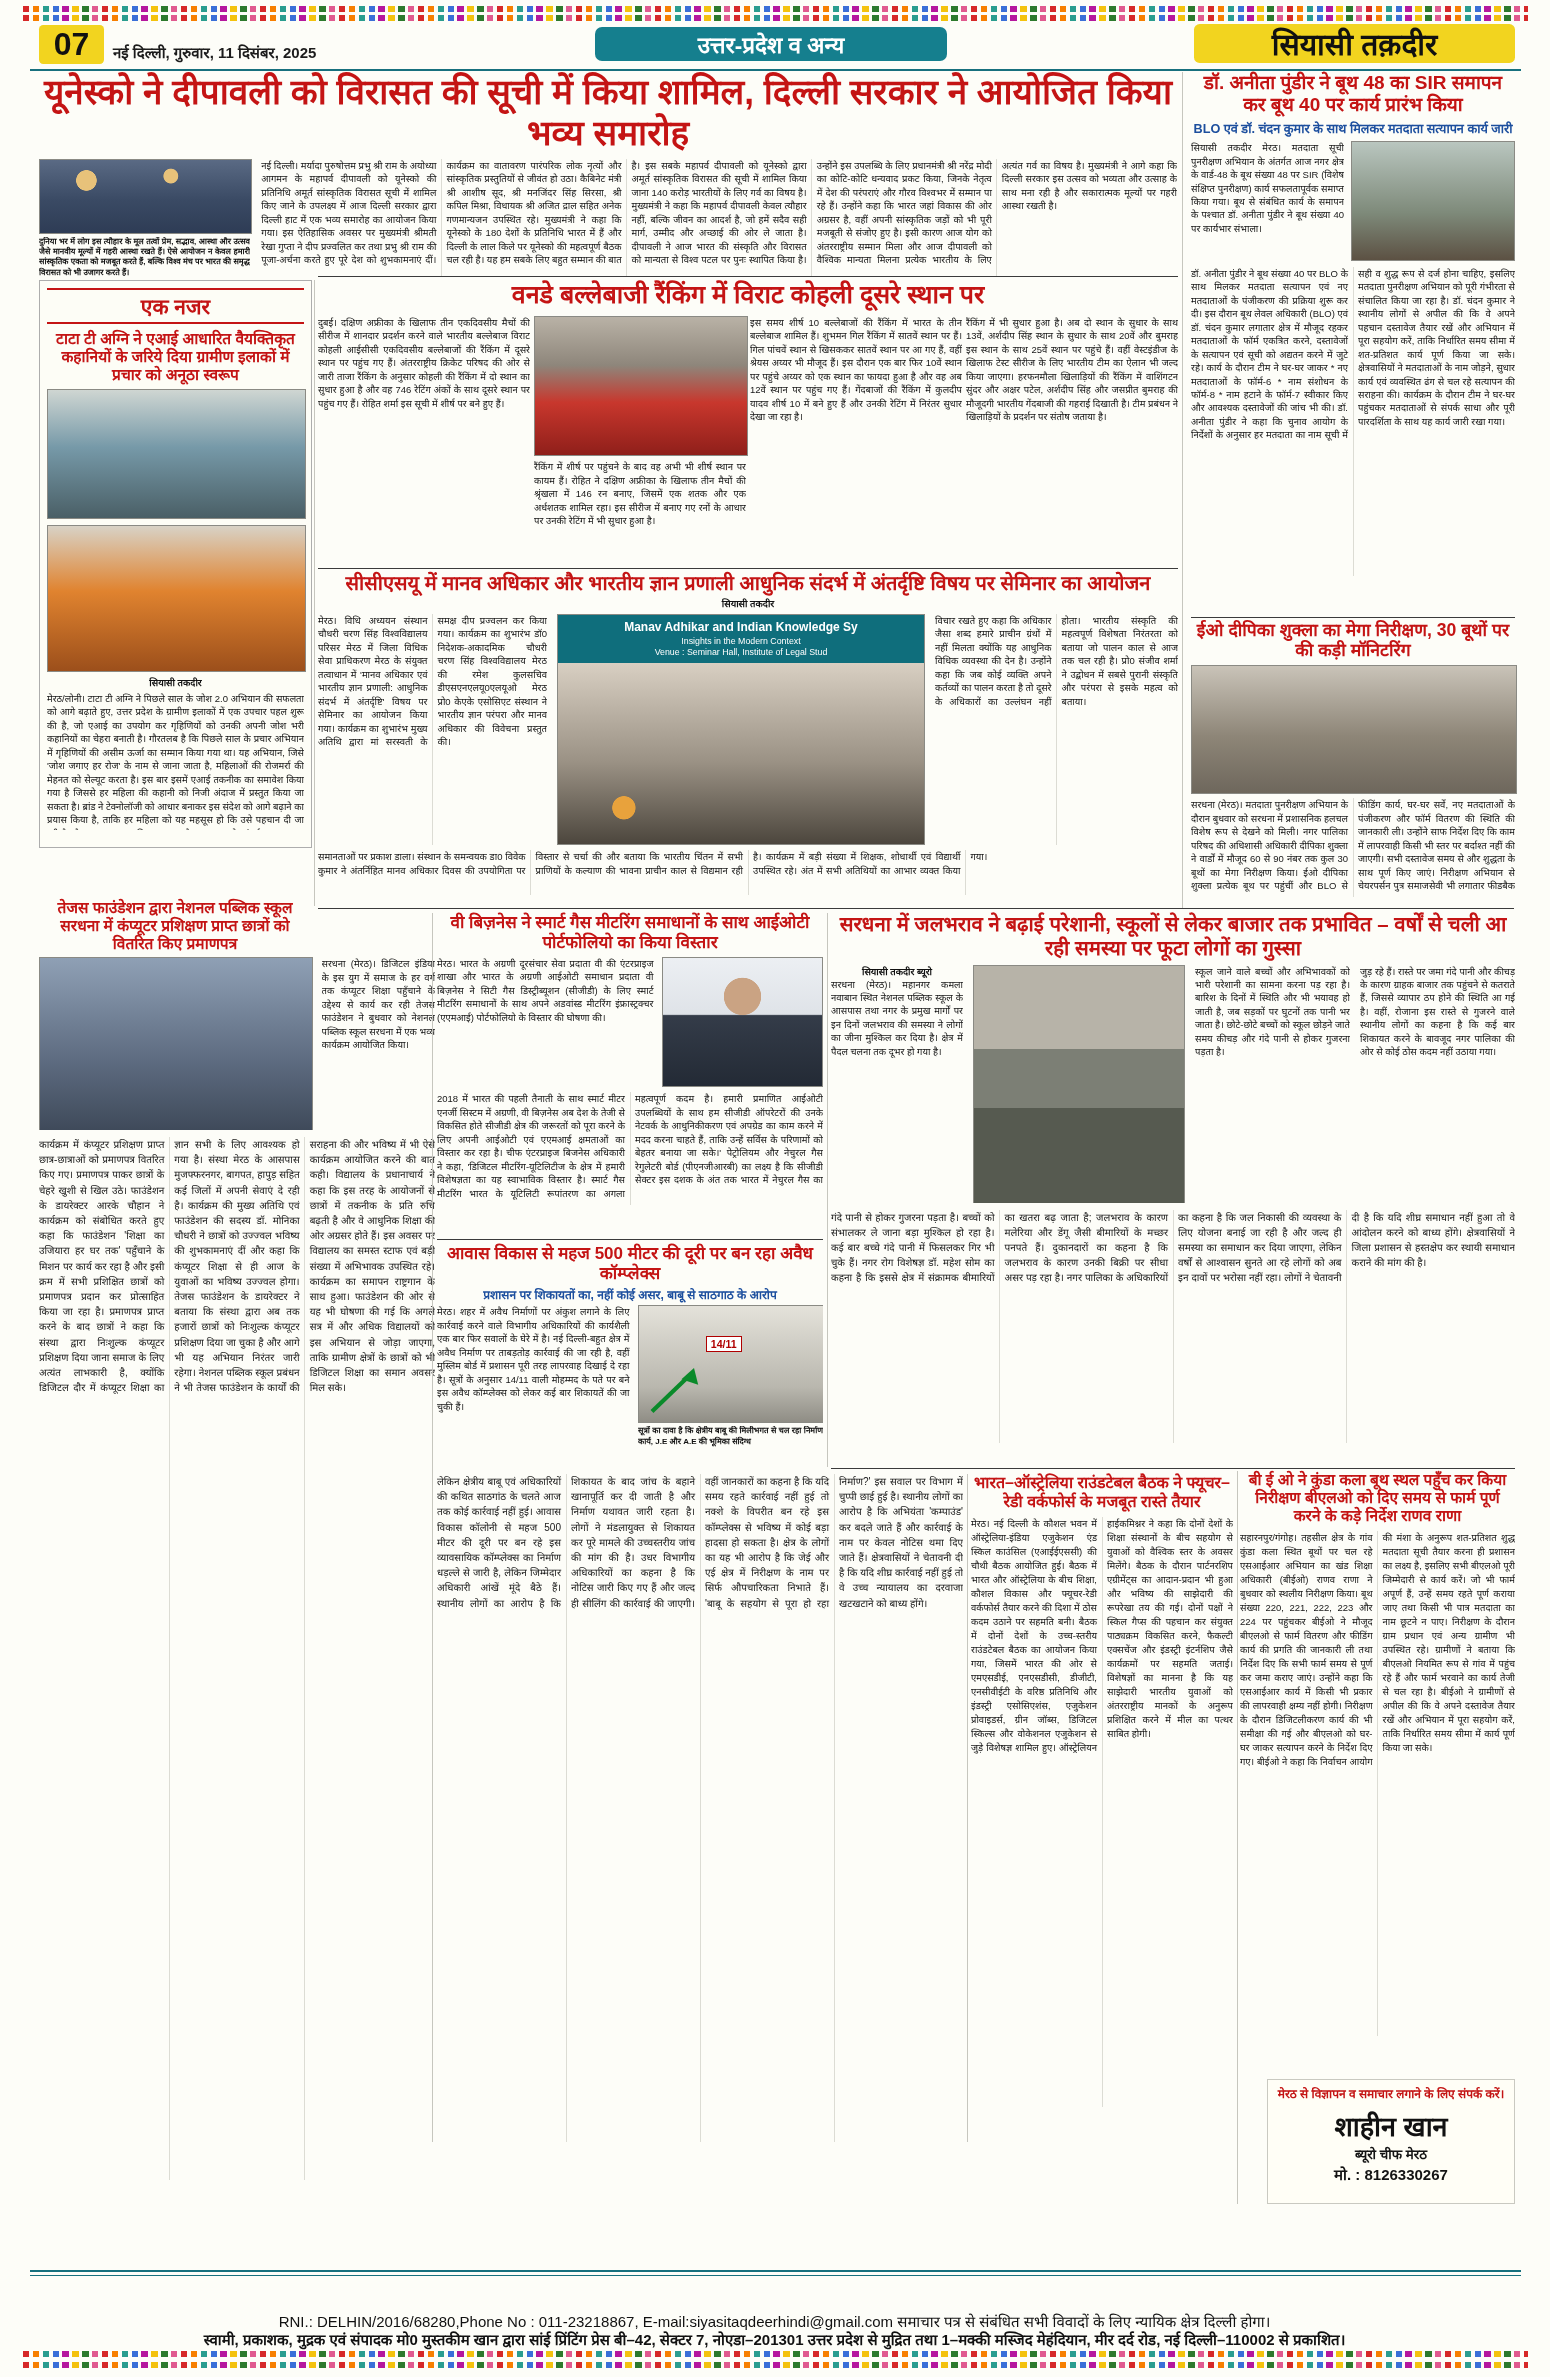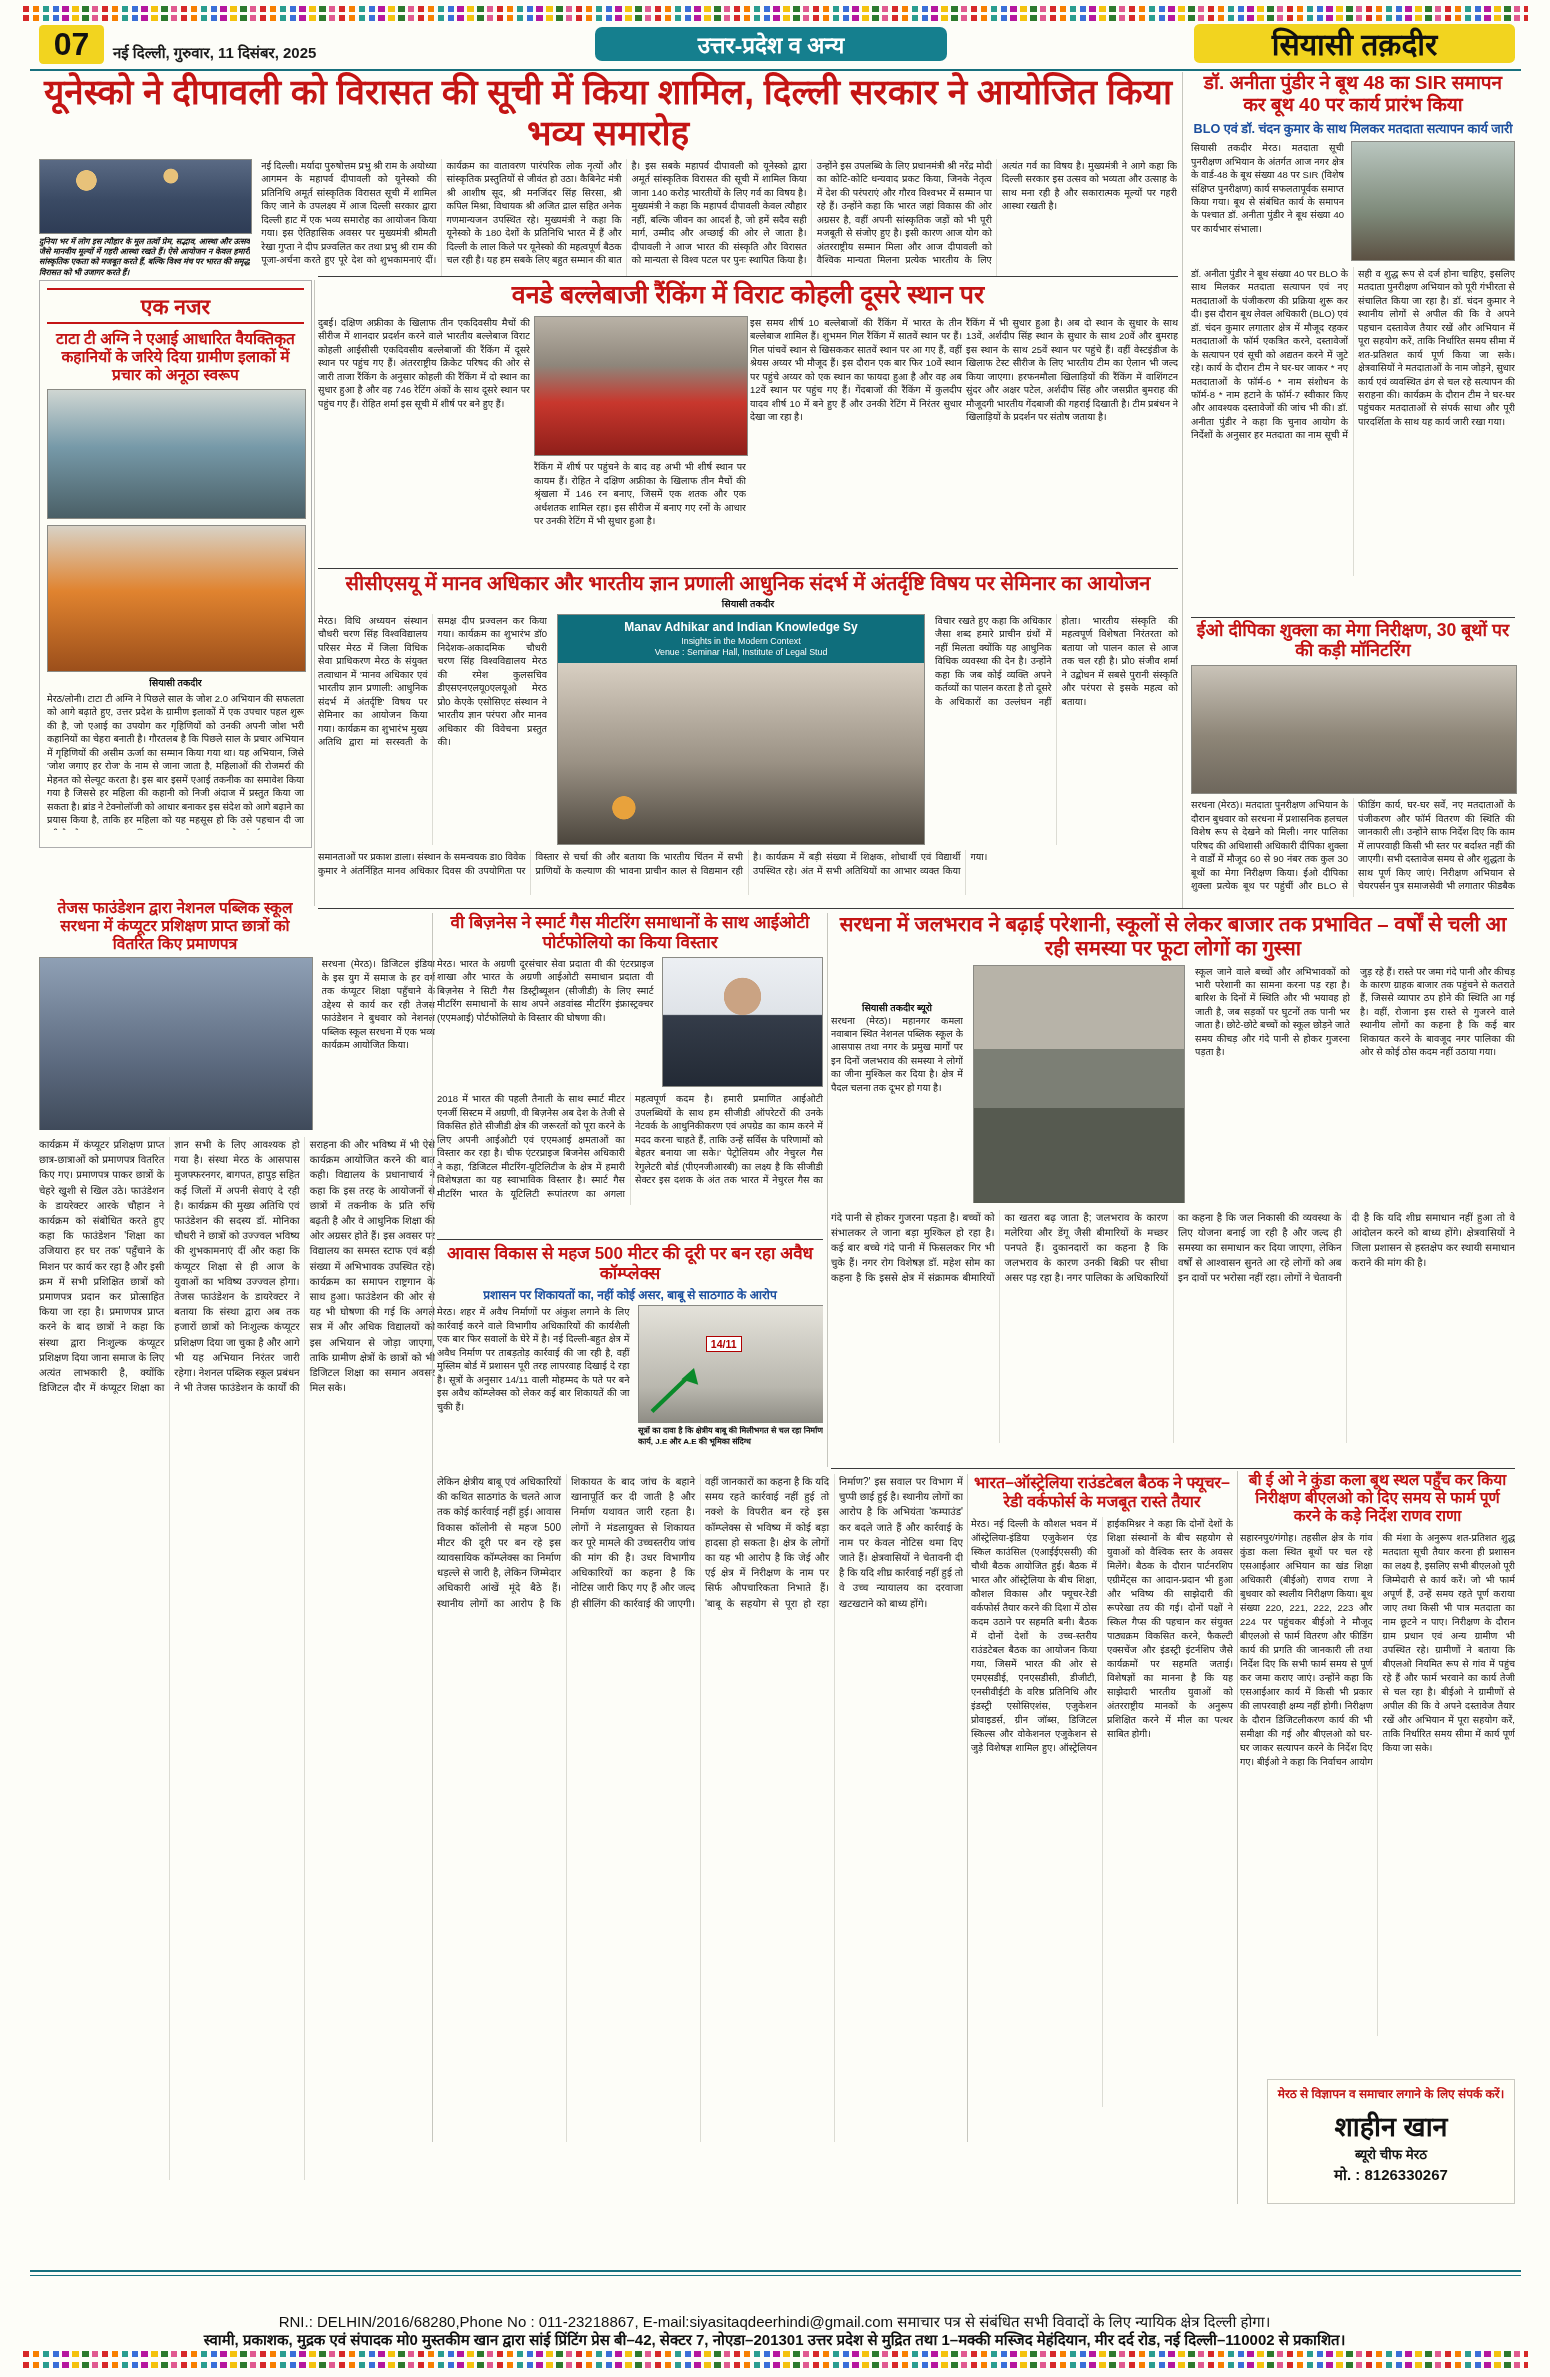--- a/index.html
+++ b/index.html
@@ -9,21 +9,21 @@
     background:repeating-linear-gradient(90deg,#d62828 0 6.3px,transparent 6.3px 10px,#f77f00 10px 16px,transparent 16px 20px,#2a9d8f 20px 26px,transparent 26px 30px,#3a6fd8 30px 36px,transparent 36px 39px,#b5179e 39px 46px,transparent 46px 49px,#f4c20d 49px 56px,transparent 56px 59px,#2d7a2d 59px 66px,transparent 66px 69px,#e05a8f 69px 75px,transparent 75px 79px);}
   .abs{position:absolute;}
   .hl{color:#c41414;font-weight:800;line-height:1.16;text-align:center;}
   .b{font-size:9.5px;line-height:1.42;text-align:justify;color:#161616;}
   .clip{overflow:hidden;}
   .cols2{column-count:2;column-gap:10px;column-rule:0.7px solid #dcdcd4;}
   .cols3{column-count:3;column-gap:10px;column-rule:0.7px solid #dcdcd4;}
   .cols4{column-count:4;column-gap:10px;column-rule:0.7px solid #dcdcd4;}
   .cols5{column-count:5;column-gap:10px;column-rule:0.7px solid #dcdcd4;}
   .ph{position:relative;border:0.7px solid #8a8a84;background:#9aa0a8;overflow:hidden;}
-  .byline{text-align:center;font-weight:700;font-size:9.5px;color:#111;margin-top:36px;}
+  .byline{text-align:center;font-weight:700;font-size:9.5px;color:#111;}
   .vline{position:absolute;width:0.7px;background:#c6c6be;}
   .hline{position:absolute;height:1.4px;background:#3b3b3b;}
   
   .numbox{position:absolute;left:39px;top:25px;width:65px;height:39px;background:#f2d41f;border-radius:4.2px;
           display:flex;align-items:center;justify-content:center;font-size:32px;font-weight:800;color:#111;}
   .dateline{position:absolute;left:113px;top:42px;font-size:15px;font-weight:700;color:#1c1c1c;}
   .sectionpill{position:absolute;left:595px;top:27px;width:352px;height:34px;background:#157f8e;border-radius:7px;
           display:flex;align-items:center;justify-content:center;font-size:22.5px;font-weight:800;color:#ffffff;}
   .masthead{position:absolute;left:1194px;top:24px;width:321px;height:39px;background:#f2d41f;border-radius:5.6px;
           display:flex;align-items:center;justify-content:center;font-size:30px;font-weight:800;color:#111;}
@@ -75,21 +75,21 @@
 
   <div class="numbox">07</div>
   <div class="dateline">नई दिल्ली, गुरुवार, 11 दिसंबर, 2025</div>
   <div class="sectionpill">उत्तर-प्रदेश व अन्य</div>
   <div class="masthead">सियासी तक़दीर</div>
   <div class="hdr-rule"></div>
 
   <div class="abs" style="left:39px;top:72px;width:1138px;height:206px;">
     <div class="hl" style="font-size:35px;">यूनेस्को ने दीपावली को विरासत की सूची में किया शामिल, दिल्ली सरकार ने आयोजित किया भव्य समारोह</div>
     <div style="display:flex;gap:11.3px;margin-top:5.6px;height:118px;overflow:hidden;">
-      <div style="width:211px;flex:none;font-style:italic;">
+      <div style="width:211px;flex:none;">
         <div class="ph ph-main" style="width:211px;height:73px;"></div>
         <div class="caption clip" style="height:39px;">दुनिया भर में लोग इस त्यौहार के मूल तत्वों प्रेम, सद्भाव, आस्था और उत्सव जैसे मानवीय मूल्यों में गहरी आस्था रखते हैं। ऐसे आयोजन न केवल हमारी सांस्कृतिक एकता को मजबूत करते हैं, बल्कि विश्व मंच पर भारत की समृद्ध विरासत को भी उजागर करते हैं।</div>
       </div>
       <div class="b cols5 clip" style="flex:1;height:117px;">नई दिल्ली। मर्यादा पुरुषोत्तम प्रभु श्री राम के अयोध्या आगमन के महापर्व दीपावली को यूनेस्को की प्रतिनिधि अमूर्त सांस्कृतिक विरासत सूची में शामिल किए जाने के उपलक्ष्य में आज दिल्ली सरकार द्वारा दिल्ली हाट में एक भव्य समारोह का आयोजन किया गया। इस ऐतिहासिक अवसर पर मुख्यमंत्री श्रीमती रेखा गुप्ता ने दीप प्रज्वलित कर तथा प्रभु श्री राम की पूजा-अर्चना करते हुए पूरे देश को शुभकामनाएं दीं। कार्यक्रम का वातावरण पारंपरिक लोक नृत्यों और सांस्कृतिक प्रस्तुतियों से जीवंत हो उठा। कैबिनेट मंत्री श्री आशीष सूद, श्री मनजिंदर सिंह सिरसा, श्री कपिल मिश्रा, विधायक श्री अजित द्राल सहित अनेक गणमान्यजन उपस्थित रहे। मुख्यमंत्री ने कहा कि यूनेस्को के 180 देशों के प्रतिनिधि भारत में हैं और दिल्ली के लाल किले पर यूनेस्को की महत्वपूर्ण बैठक चल रही है। यह हम सबके लिए बहुत सम्मान की बात है। इस सबके महापर्व दीपावली को यूनेस्को द्वारा अमूर्त सांस्कृतिक विरासत की सूची में शामिल किया जाना 140 करोड़ भारतीयों के लिए गर्व का विषय है। मुख्यमंत्री ने कहा कि महापर्व दीपावली केवल त्यौहार नहीं, बल्कि जीवन का आदर्श है, जो हमें सदैव सही मार्ग, उम्मीद और अच्छाई की ओर ले जाता है। दीपावली ने आज भारत की संस्कृति और विरासत को मान्यता से विश्व पटल पर पुनः स्थापित किया है। उन्होंने इस उपलब्धि के लिए प्रधानमंत्री श्री नरेंद्र मोदी का कोटि-कोटि धन्यवाद प्रकट किया, जिनके नेतृत्व में देश की परंपराएं और गौरव विश्वभर में सम्मान पा रहे हैं। उन्होंने कहा कि भारत जहां विकास की ओर अग्रसर है, वहीं अपनी सांस्कृतिक जड़ों को भी पूरी मजबूती से संजोए हुए है। इसी कारण आज योग को अंतरराष्ट्रीय सम्मान मिला और आज दीपावली को वैश्विक मान्यता मिलना प्रत्येक भारतीय के लिए अत्यंत गर्व का विषय है। मुख्यमंत्री ने आगे कहा कि दिल्ली सरकार इस उत्सव को भव्यता और उत्साह के साथ मना रही है और सकारात्मक मूल्यों पर गहरी आस्था रखती है।</div>
     </div>
   </div>
 
   <div class="abs" style="left:1191px;top:72px;width:324px;height:543px;">
     <div class="hl" style="font-size:19px;">डॉ. अनीता पुंडीर ने बूथ 48 का SIR समापन कर बूथ 40 पर कार्य प्रारंभ किया</div>
     <div style="font-size:12.7px;font-weight:700;color:#1d4f9e;text-align:center;margin:2.8px 0 4.2px;">BLO एवं डॉ. चंदन कुमार के साथ मिलकर मतदाता सत्यापन कार्य जारी</div>

